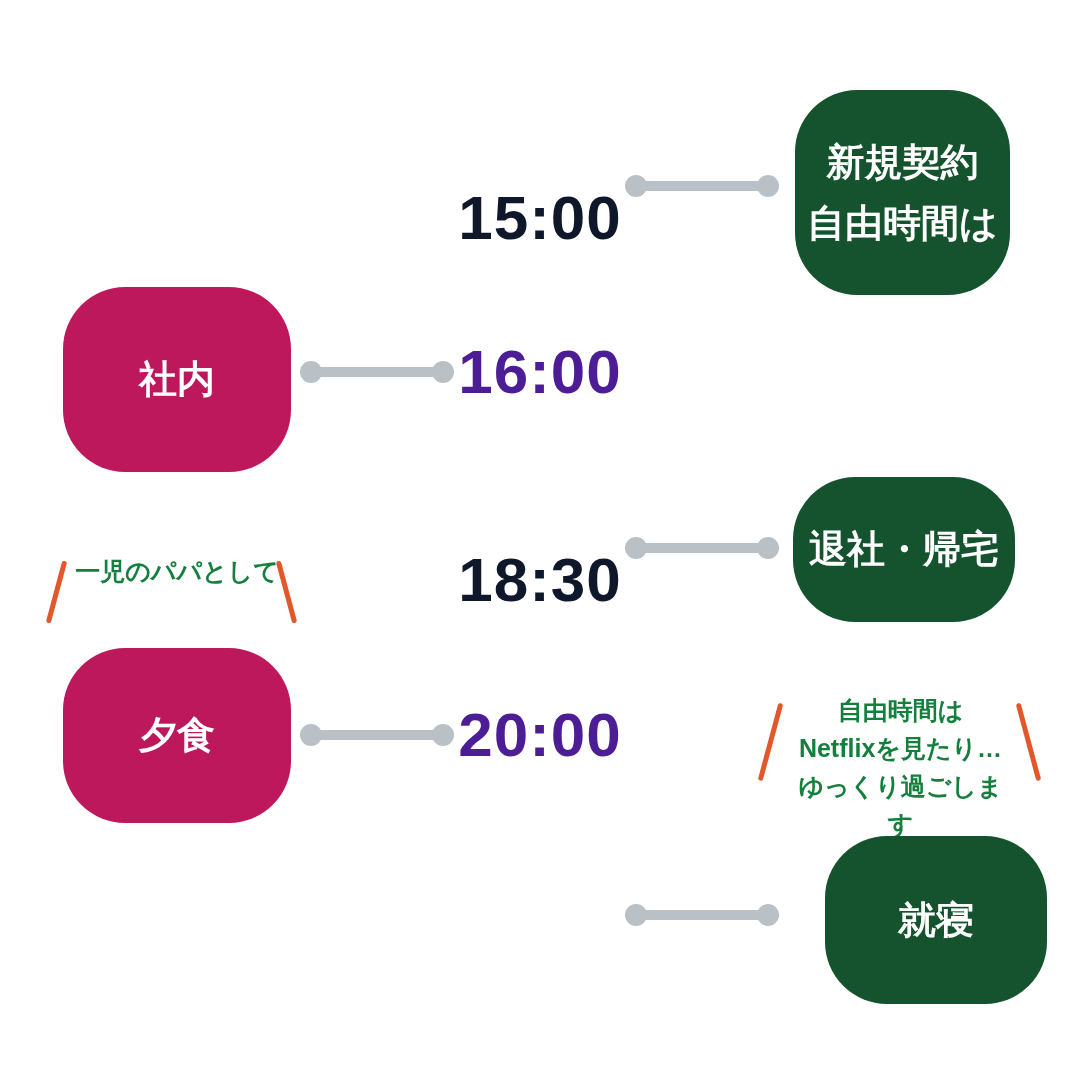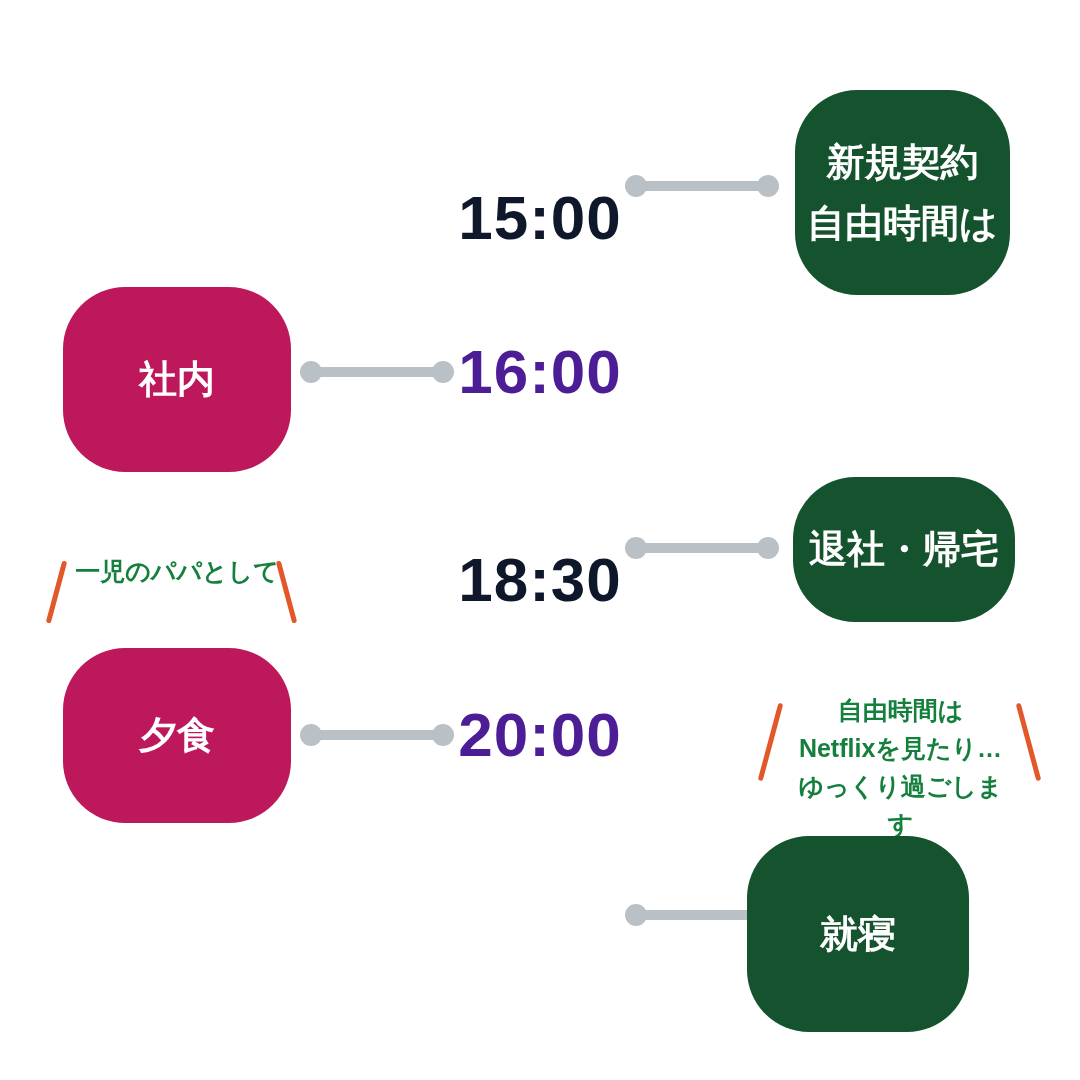--- a/index.html
+++ b/index.html
@@ -114,17 +114,17 @@
 
   <div class="annotation" style="left:788px;top:691px;width:225px;">
     <div>自由時間は</div>
     <div>Netflixを見たり…</div>
     <div>ゆっくり過ごします</div>
   </div>
   <div class="flare l" style="left:768px;top:702px;height:80px;"></div>
   <div class="flare r" style="left:1026px;top:702px;height:80px;"></div>
 
   <div class="connector" style="left:633px;top:910px;"></div>
-  <div class="bubble dark" style="left:747px;top:836px;width:222px;height:196px;">
+  <div class="bubble dark" style="left:825px;top:836px;width:222px;height:168px;">
     <span>就寝</span>
   </div>
 
 </div>
 
 </body></html>

